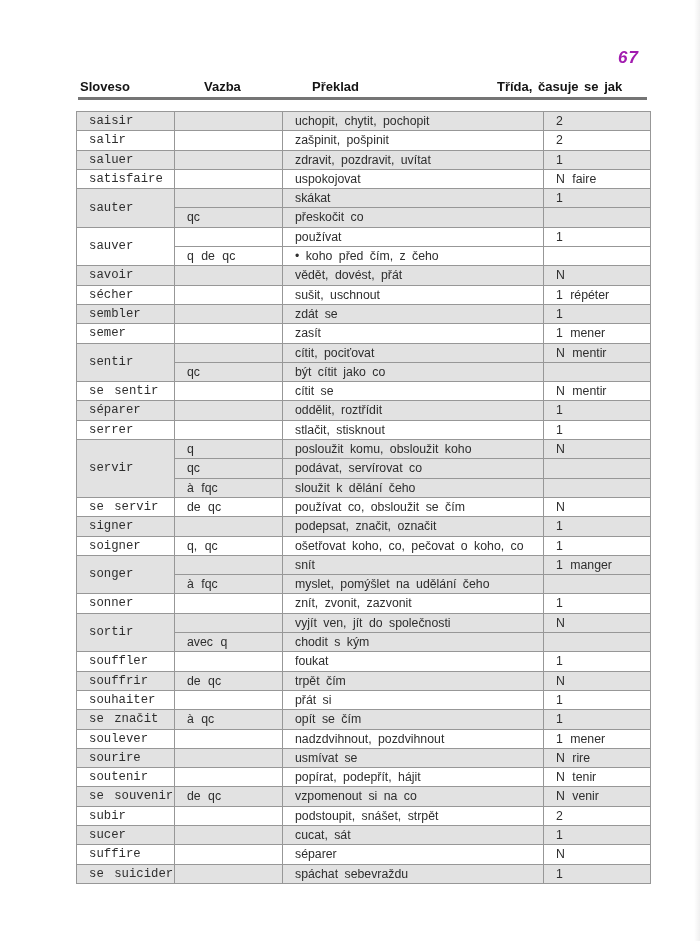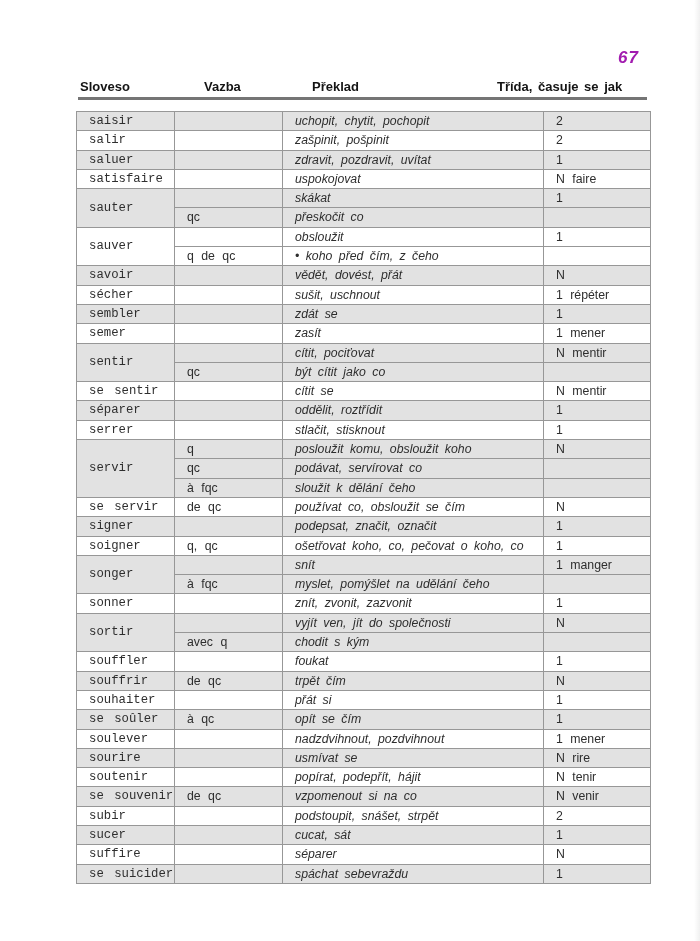--- a/index.html
+++ b/index.html
@@ -57,21 +57,21 @@
     line-height: 1;
     vertical-align: middle;
     white-space: nowrap;
     overflow: hidden;
     padding: 0 3px 0 12px;
   }
   tr.shaded td { background: #e2e2e2; }
   tr.plain  td { background: #ffffff; }
   td.col-verb    { padding-left: 15px; word-spacing: 3px; font-family: Liberation Mono, monospace; }
   td.col-vazba   { padding-left: 9px;  word-spacing: 4px; }
-  td.col-preklad { padding-left: 12px; word-spacing: 3px; font-style: italic; }
+  td.col-preklad { padding-left: 12px; word-spacing: 3px; }
   td.col-trida   { padding-left: 12px; word-spacing: 4px; }
   
   .scan-edge {
     position: absolute; right: 0; top: 0;
     width: 6px; height: 941px;
     background: linear-gradient(to right, rgba(0,0,0,0), rgba(0,0,0,0.06));
     pointer-events: none;
   }
 </style>
 </head>
@@ -128,21 +128,21 @@
           <td class="col-trida">1</td>
         </tr>
         <tr class="shaded">
           <td class="col-vazba">qc</td>
           <td class="col-preklad">přeskočit co</td>
           <td class="col-trida"></td>
         </tr>
         <tr class="plain">
           <td class="col-verb" rowspan="2">sauver</td>
           <td class="col-vazba"></td>
-          <td class="col-preklad">obsloužit</td>
+          <td class="col-preklad">používat</td>
           <td class="col-trida">1</td>
         </tr>
         <tr class="plain">
           <td class="col-vazba">q de qc</td>
           <td class="col-preklad">• koho před čím, z čeho</td>
           <td class="col-trida"></td>
         </tr>
         <tr class="shaded">
           <td class="col-verb" rowspan="1">savoir</td>
           <td class="col-vazba"></td>
@@ -270,21 +270,21 @@
           <td class="col-preklad">trpět čím</td>
           <td class="col-trida">N</td>
         </tr>
         <tr class="plain">
           <td class="col-verb" rowspan="1">souhaiter</td>
           <td class="col-vazba"></td>
           <td class="col-preklad">přát si</td>
           <td class="col-trida">1</td>
         </tr>
         <tr class="shaded">
-          <td class="col-verb" rowspan="1">se soûler</td>
+          <td class="col-verb" rowspan="1">se značit</td>
           <td class="col-vazba">à qc</td>
           <td class="col-preklad">opít se čím</td>
           <td class="col-trida">1</td>
         </tr>
         <tr class="plain">
           <td class="col-verb" rowspan="1">soulever</td>
           <td class="col-vazba"></td>
           <td class="col-preklad">nadzdvihnout, pozdvihnout</td>
           <td class="col-trida">1 mener</td>
         </tr>

